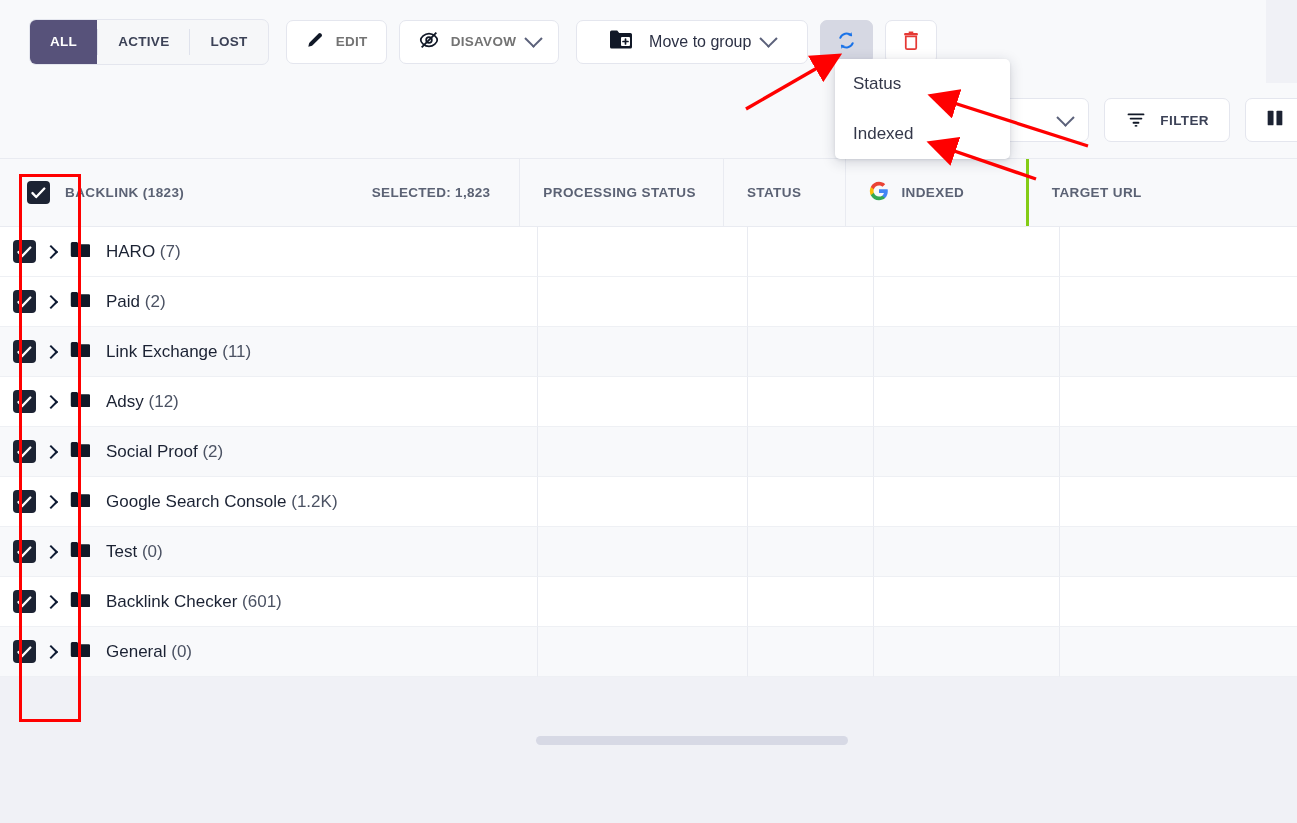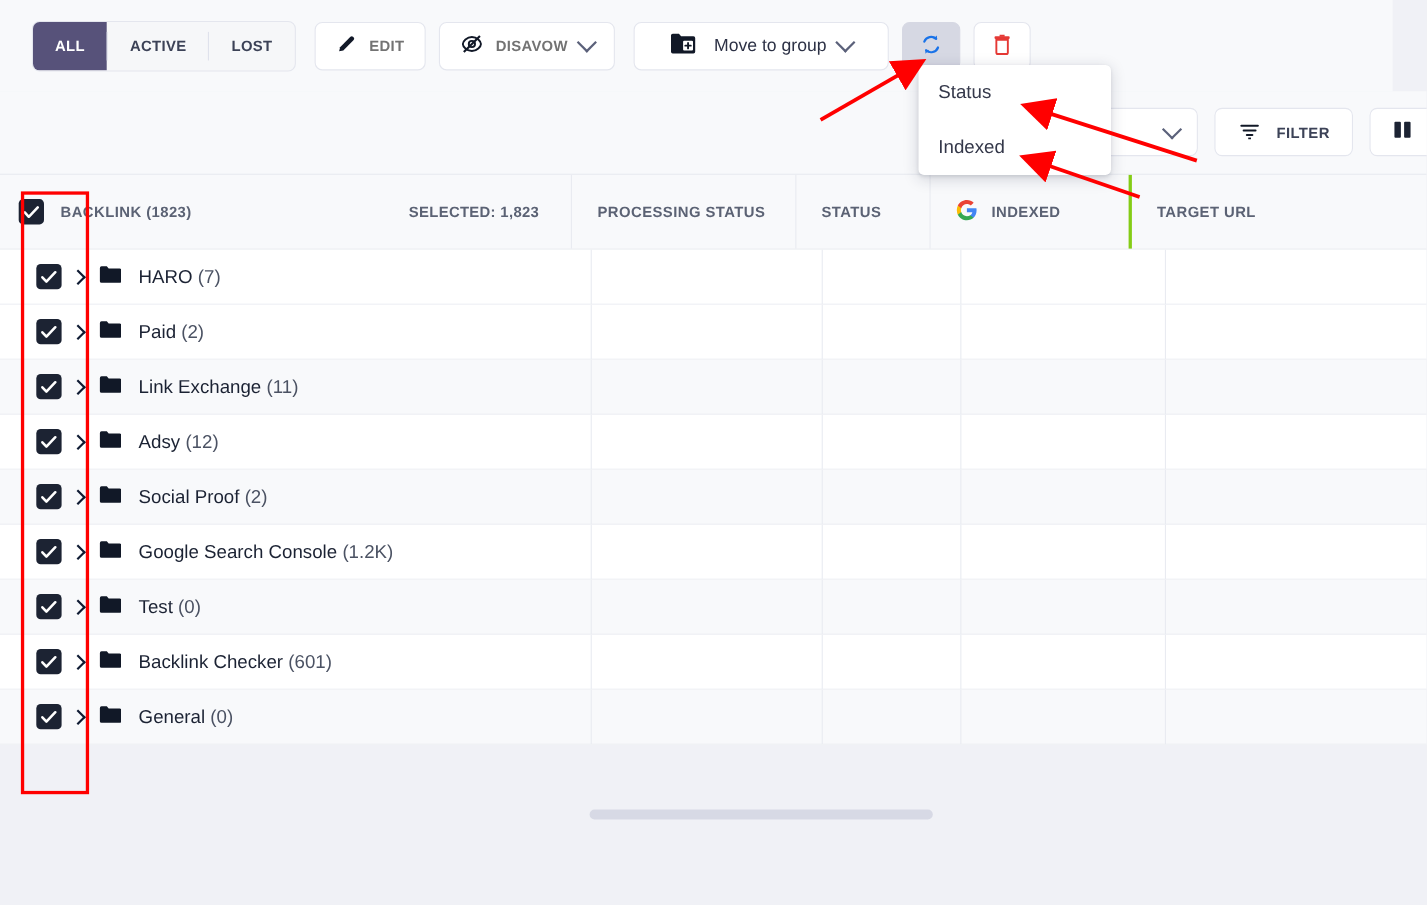--- a/index.html
+++ b/index.html
@@ -100,34 +100,34 @@
   .table { position: absolute; left: 0; top: 158px; width: 1297px; }
   .thead {
     display: flex; height: 67px; align-items: center;
     background: #f8f9fb;
     border-top: 1px solid #e9ebf1; border-bottom: 1px solid #e9ebf1;
   }
   .th {
     font-size: 13.5px; font-weight: 700; letter-spacing: .4px; color: #5b6274;
     display: flex; align-items: center; height: 67px; box-sizing: border-box;
   }
-  .col-name   { width: 537px; padding-left: 17px; position: relative; }
+  .col-name   { width: 537px; padding-left: 27px; position: relative; }
   .col-proc   { width: 210px; padding-left: 23px; border-left: 1px solid #e9ebf1; text-align: center; }
   .col-status { width: 126px; padding-left: 23px; border-left: 1px solid #e9ebf1; }
   .col-index  { width: 186px; padding-left: 23px; border-left: 1px solid #e9ebf1; gap: 12px; }
   .col-target { width: 280px; padding-left: 23px; border-left: 3px solid #84cc16; }
 
   .hdr-title { display:flex; align-items:center; gap:15px; flex:1; }
   .hdr-sel { font-size:13.5px; font-weight:700; letter-spacing:.3px; color:#5b6274; padding-right:29px; }
 
   .trow { display: flex; height: 50px; align-items: stretch; }
   .trow.odd  { background: #ffffff; }
   .trow.even { background: #f8f9fb; }
   .trow .cell { box-sizing: border-box; display: flex; align-items: center; }
-  .cell.col-name   { width: 537px; padding-left: 33px; gap: 0; border-bottom:1px solid #eef0f4; }
+  .cell.col-name   { width: 537px; padding-left: 13px; gap: 0; border-bottom:1px solid #eef0f4; }
   .cell.col-proc   { width: 210px; border-left: 1px solid #e9ebf1; border-bottom:1px solid #eef0f4; }
   .cell.col-status { width: 126px; border-left: 1px solid #e9ebf1; border-bottom:1px solid #eef0f4; }
   .cell.col-index  { width: 186px; border-left: 1px solid #e9ebf1; border-bottom:1px solid #eef0f4; }
   .cell.col-target { width: 238px; border-left: 1px solid #e9ebf1; border-bottom:1px solid #eef0f4; }
 
   .cb {
     width: 23px; height: 23px; border-radius: 4px; background: #1c2333;
     display: flex; align-items: center; justify-content: center; flex: none; cursor: pointer;
   }
   .cb svg { display:block; }

